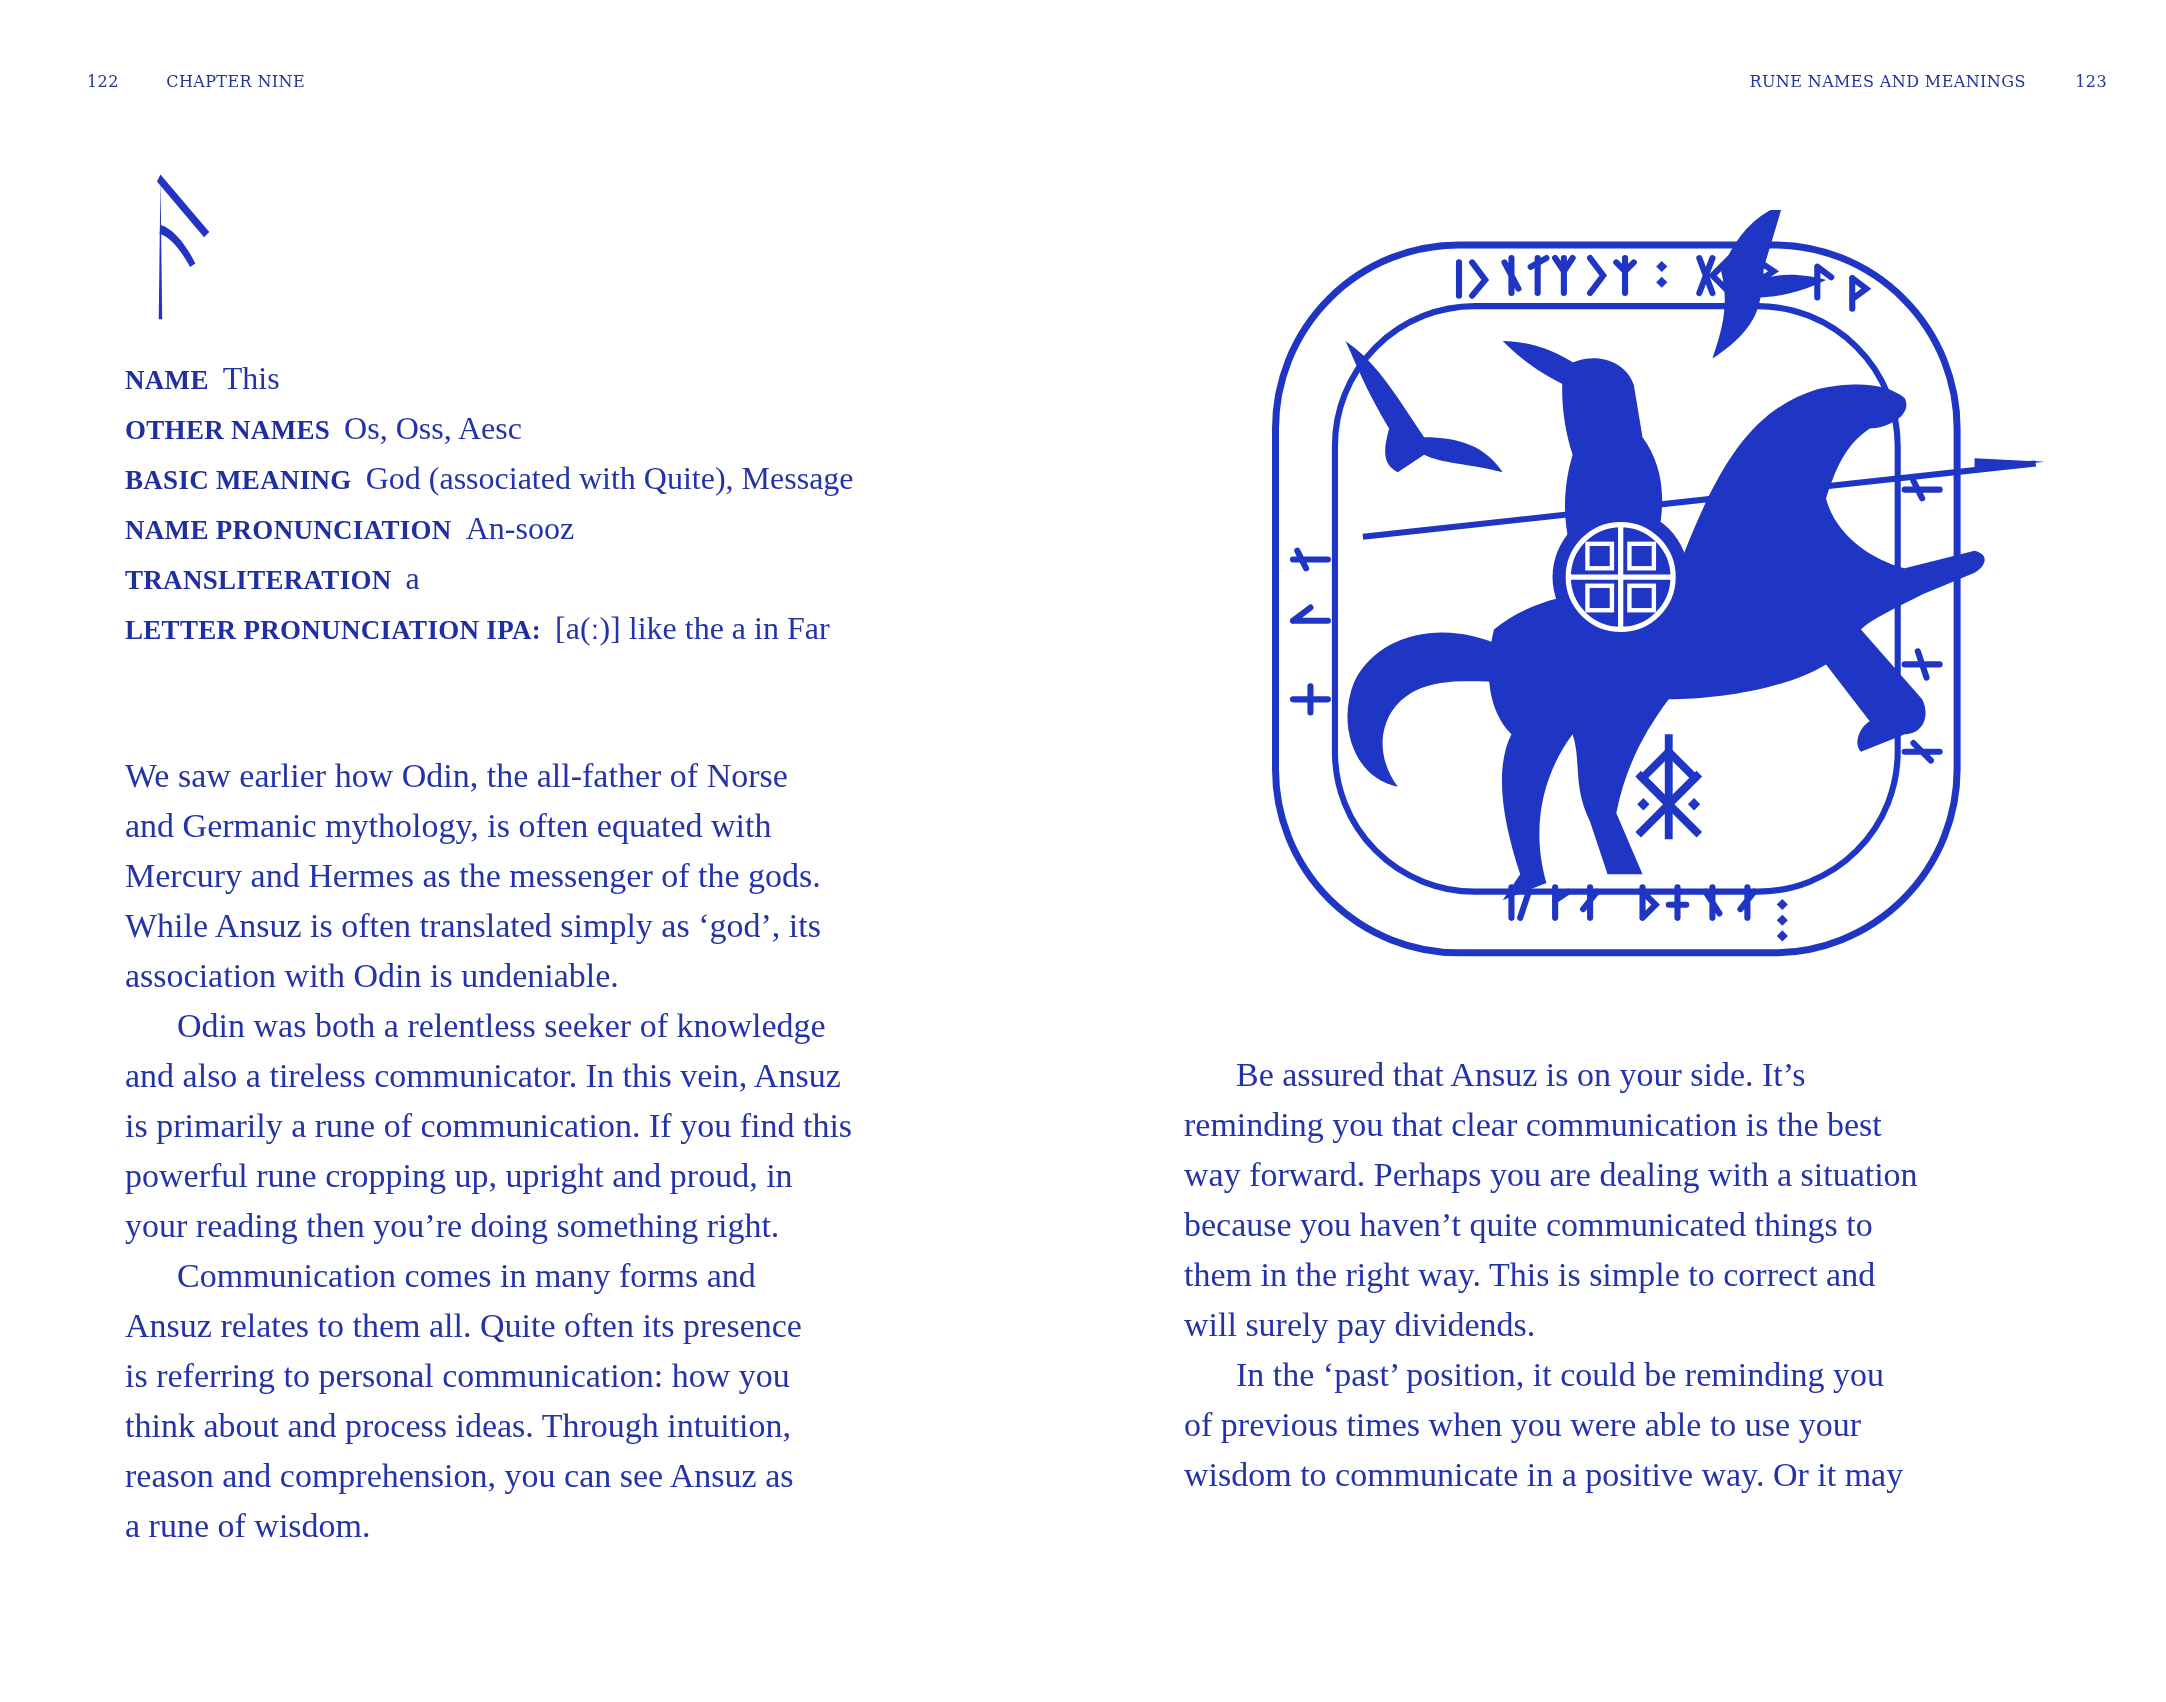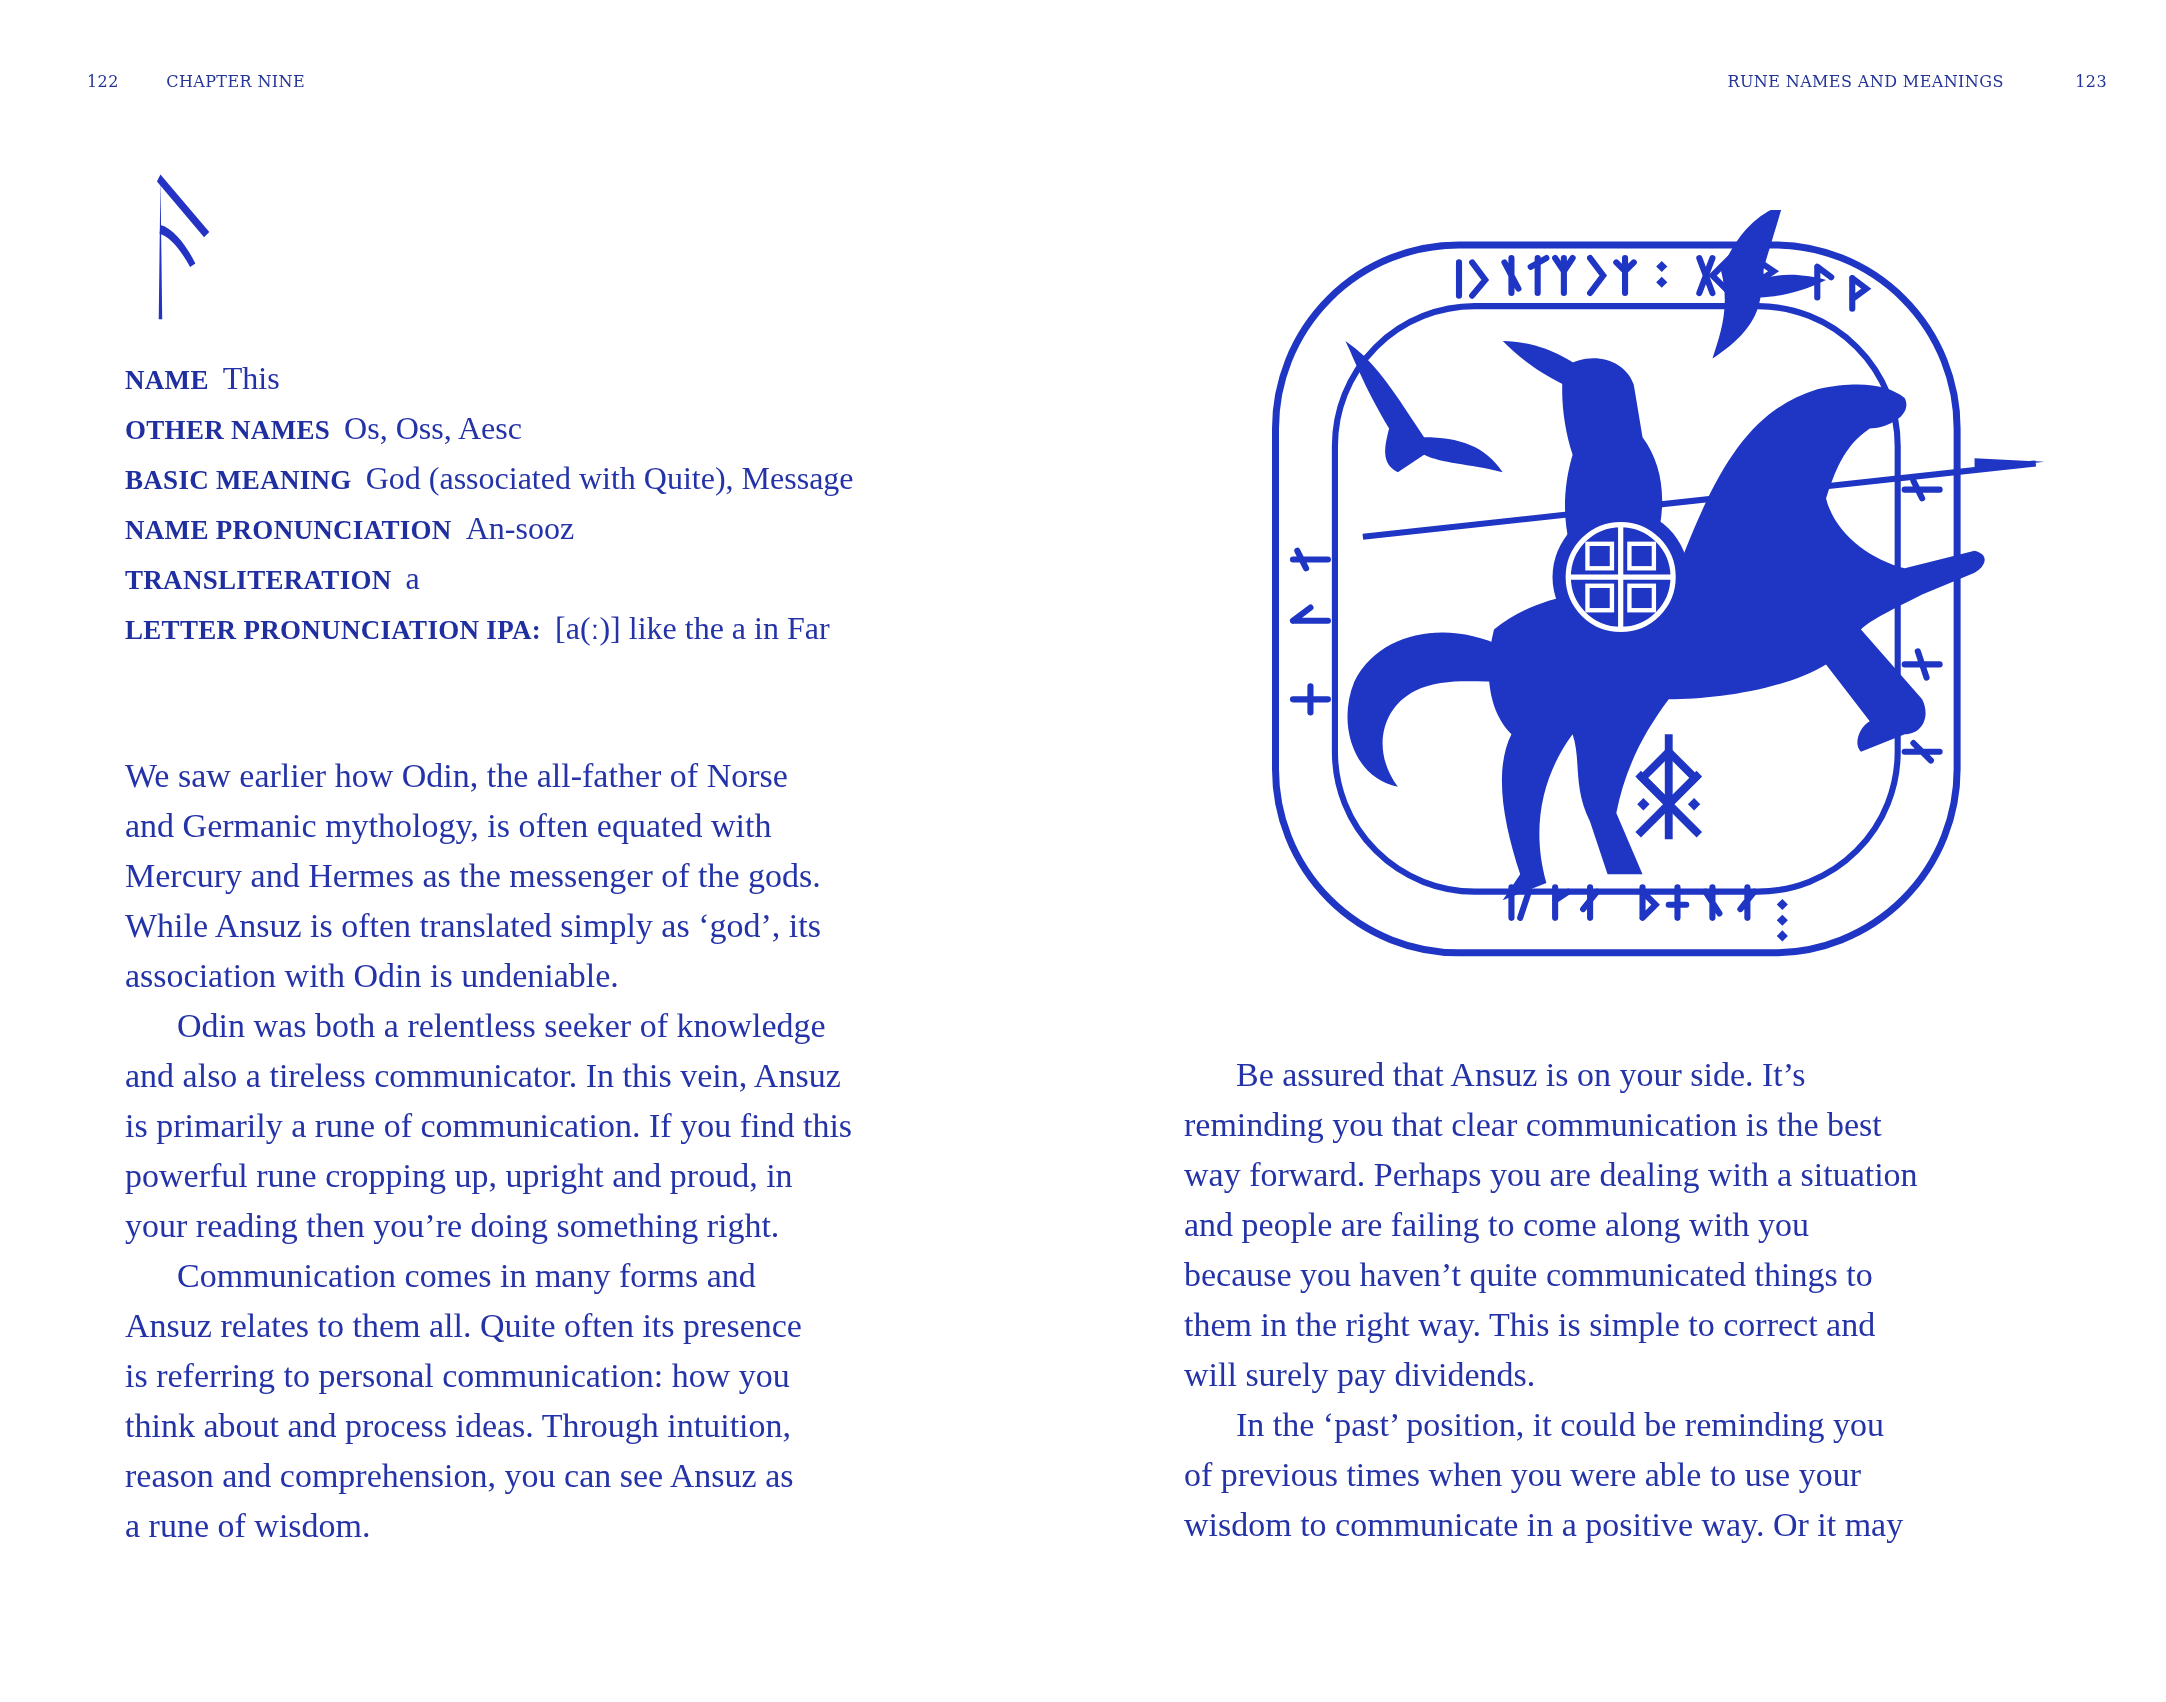--- a/index.html
+++ b/index.html
@@ -9,21 +9,21 @@
     font-family: "DejaVu Serif", "Liberation Serif", serif;
   }
   .spread { position: absolute; inset: 0; }
   .running-head {
     position: absolute; top: 72px; font-size: 16px; letter-spacing: 0.4px;
     color: #243496;
   }
   .rh-left { left: 87px; }
   .rh-left .pg { margin-right: 42px; }
   .rh-right { right: 59px; text-align: right; }
-  .rh-right .pg { margin-left: 66px; }
+  .rh-right .pg { margin-left: 44px; }
 
   .rune-glyph { position: absolute; left: 140px; left: 148px; top: 171px; width: 79px; height: 157px; }
 
   .meta { position: absolute; left: 125px; top: 360px; }
   .meta-row { height: 50px; display: flex; align-items: baseline; white-space: nowrap; }
   .meta-label {
     font-family: "Liberation Serif", "DejaVu Serif", serif;
     font-weight: bold; font-size: 27px; letter-spacing: 0.3px; margin-right: 14px;
     color: #1f2fa0;
   }
@@ -189,21 +189,20 @@
     <g fill="#1f35c4">
       <rect x="436" y="675" width="10" height="10" transform="rotate(45 441 680)"></rect>
       <rect x="494" y="675" width="10" height="10" transform="rotate(45 499 680)"></rect>
     </g>
   </svg>
 
   <div class="body-col body-right">
     <span class="line indent">Be assured that Ansuz is on your side. It’s</span>
     <span class="line">reminding you that clear communication is the best</span>
     <span class="line">way forward. Perhaps you are dealing with a situation</span>
-    <span class="line">and people are failing to come along with you</span>
     <span class="line">because you haven’t quite communicated things to</span>
     <span class="line">them in the right way. This is simple to correct and</span>
     <span class="line">will surely pay dividends.</span>
     <span class="line indent">In the ‘past’ position, it could be reminding you</span>
     <span class="line">of previous times when you were able to use your</span>
     <span class="line">wisdom to communicate in a positive way. Or it may</span>
   </div>
 
 </div>
 

